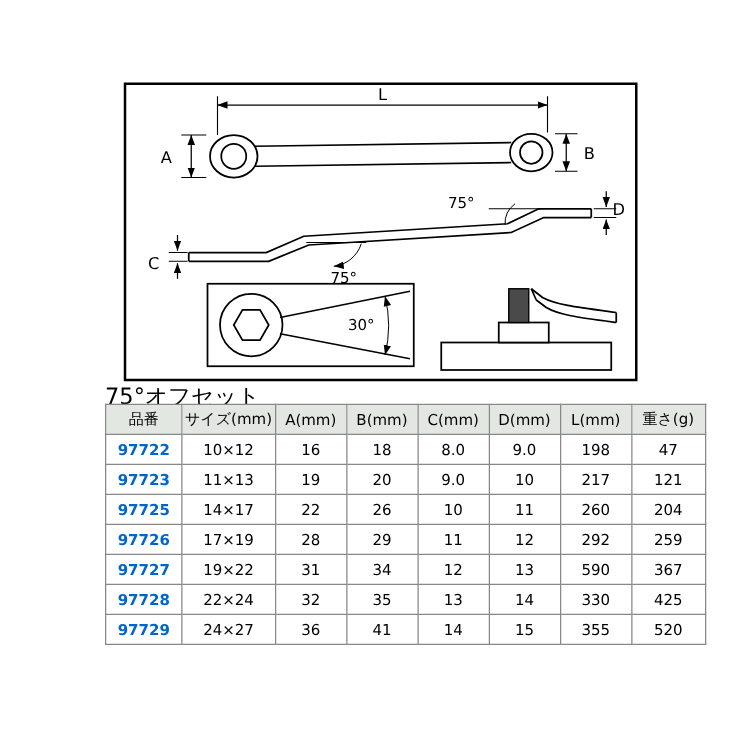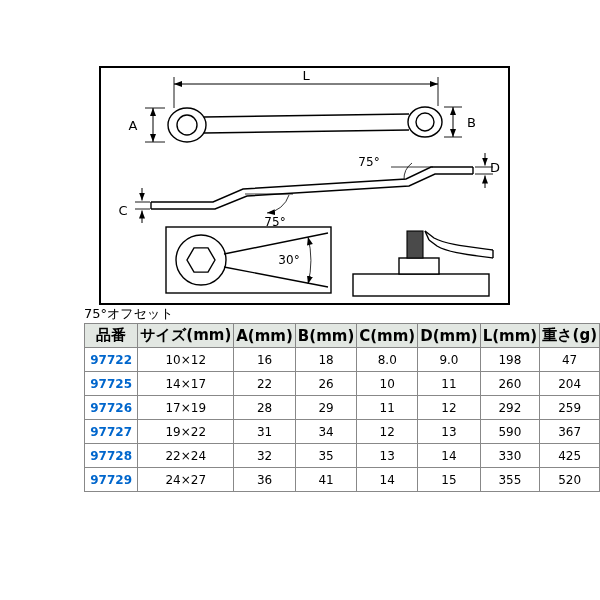--- a/index.html
+++ b/index.html
@@ -19,36 +19,36 @@
   svg .of   { stroke:#000; stroke-width:1.4; fill:#fff; }
   svg .dim  { stroke:#000; stroke-width:1;   fill:none; }
   svg .ext  { stroke:#000; stroke-width:0.9; fill:none; }
   svg .thin { stroke:#000; stroke-width:0.8; fill:none; }
   svg .dark { stroke:#000; stroke-width:1.1; fill:#4a4a4a; }
   svg marker path { fill:#000; stroke:none; }
   svg text { fill:#000; stroke:none; font-family:"DejaVu Sans", sans-serif; font-size:13px; }
   svg text.ang { font-size:12px; }
 
   .section-label {
-    position:absolute; left:84px; top:305px; font-size:13px; color:#000;
+    position:absolute; left:84px; top:305px; font-size:18px; color:#000;
   }
   table.spec {
     position:absolute; left:84px; top:323px;
     border-collapse:collapse; table-layout:fixed;
     font-size:12px;
   }
   table.spec th, table.spec td {
     border:1px solid var(--border-c, #888888);
     text-align:center; vertical-align:middle;
     height:21px; padding:1px 2px;
     white-space:nowrap; overflow:hidden;
   }
   table.spec th {
     background:var(--header-bg, #e2e7e2);
-    font-weight:bold; font-size:15px;
+    font-weight:normal; font-size:12px;
   }
   table.spec th:nth-child(1){ width:56px; }
   table.spec th:nth-child(2){ width:62px;margin-top:20px; }
   table.spec th:nth-child(3), table.spec th:nth-child(4),
   table.spec th:nth-child(5), table.spec th:nth-child(6),
   table.spec th:nth-child(7){ width:52px; }
   table.spec th:nth-child(8){ width:54px; }
   .part-link {
     color:var(--link-blue, #0066cc); font-weight:bold; cursor:pointer;
   }
@@ -173,20 +173,30 @@
         <td><span class="part-link">97722</span></td>
         <td>10×12</td>
         <td>16</td>
         <td>18</td>
         <td>8.0</td>
         <td>9.0</td>
         <td>198</td>
         <td>47</td>
       </tr>
       <tr>
+        <td><span class="part-link">97723</span></td>
+        <td>11×13</td>
+        <td>19</td>
+        <td>20</td>
+        <td>9.0</td>
+        <td>10</td>
+        <td>217</td>
+        <td>121</td>
+      </tr>
+      <tr>
         <td><span class="part-link">97725</span></td>
         <td>14×17</td>
         <td>22</td>
         <td>26</td>
         <td>10</td>
         <td>11</td>
         <td>260</td>
         <td>204</td>
       </tr>
       <tr>

